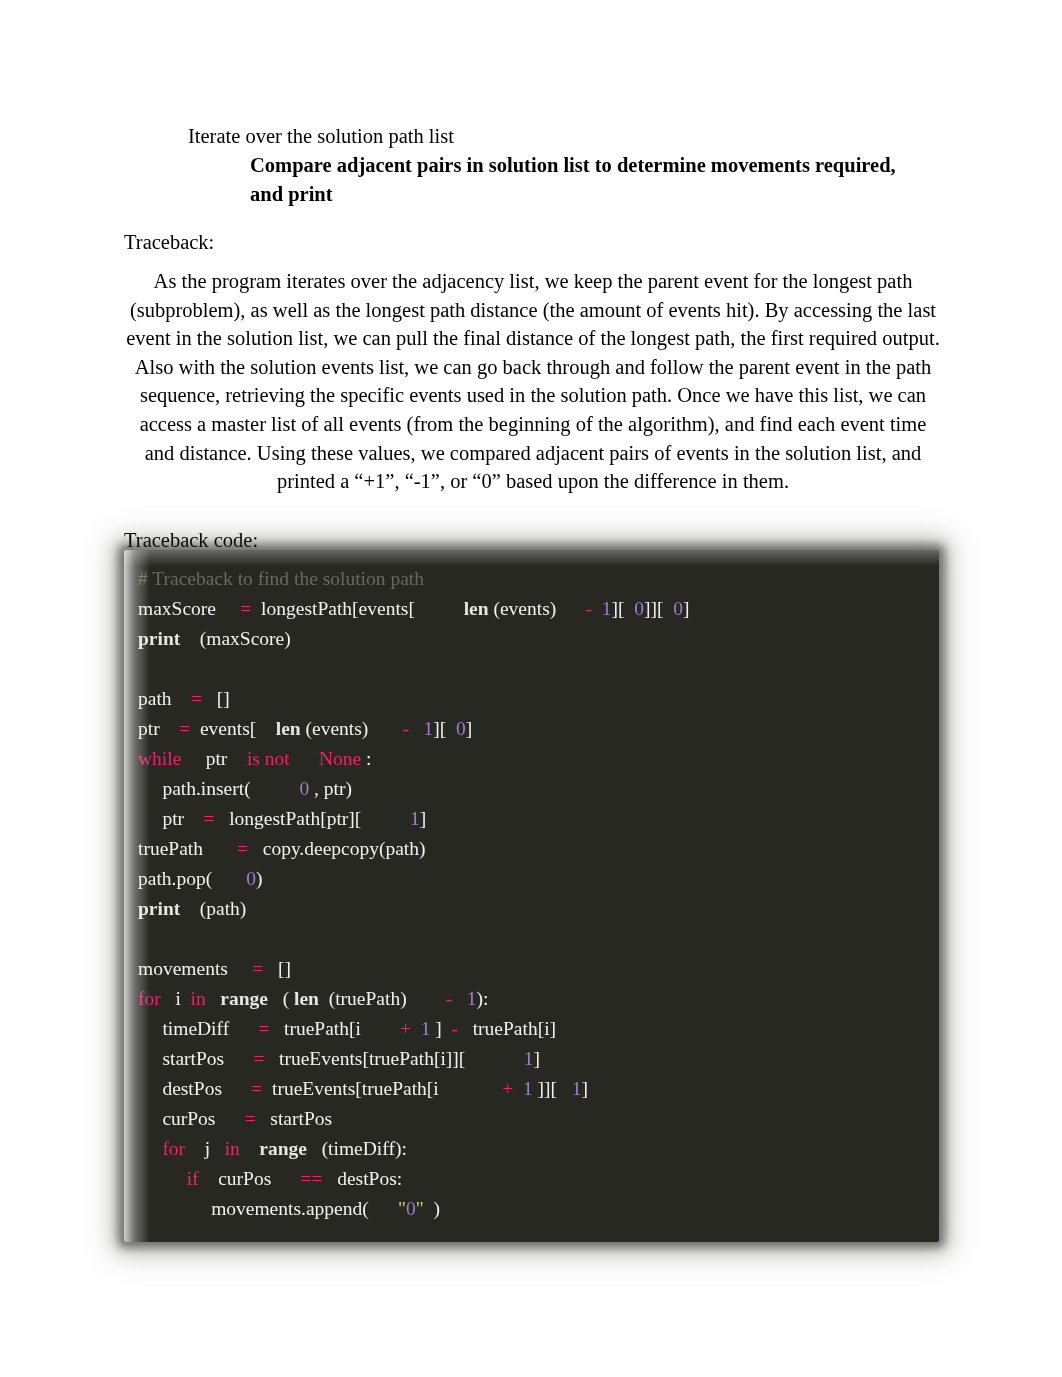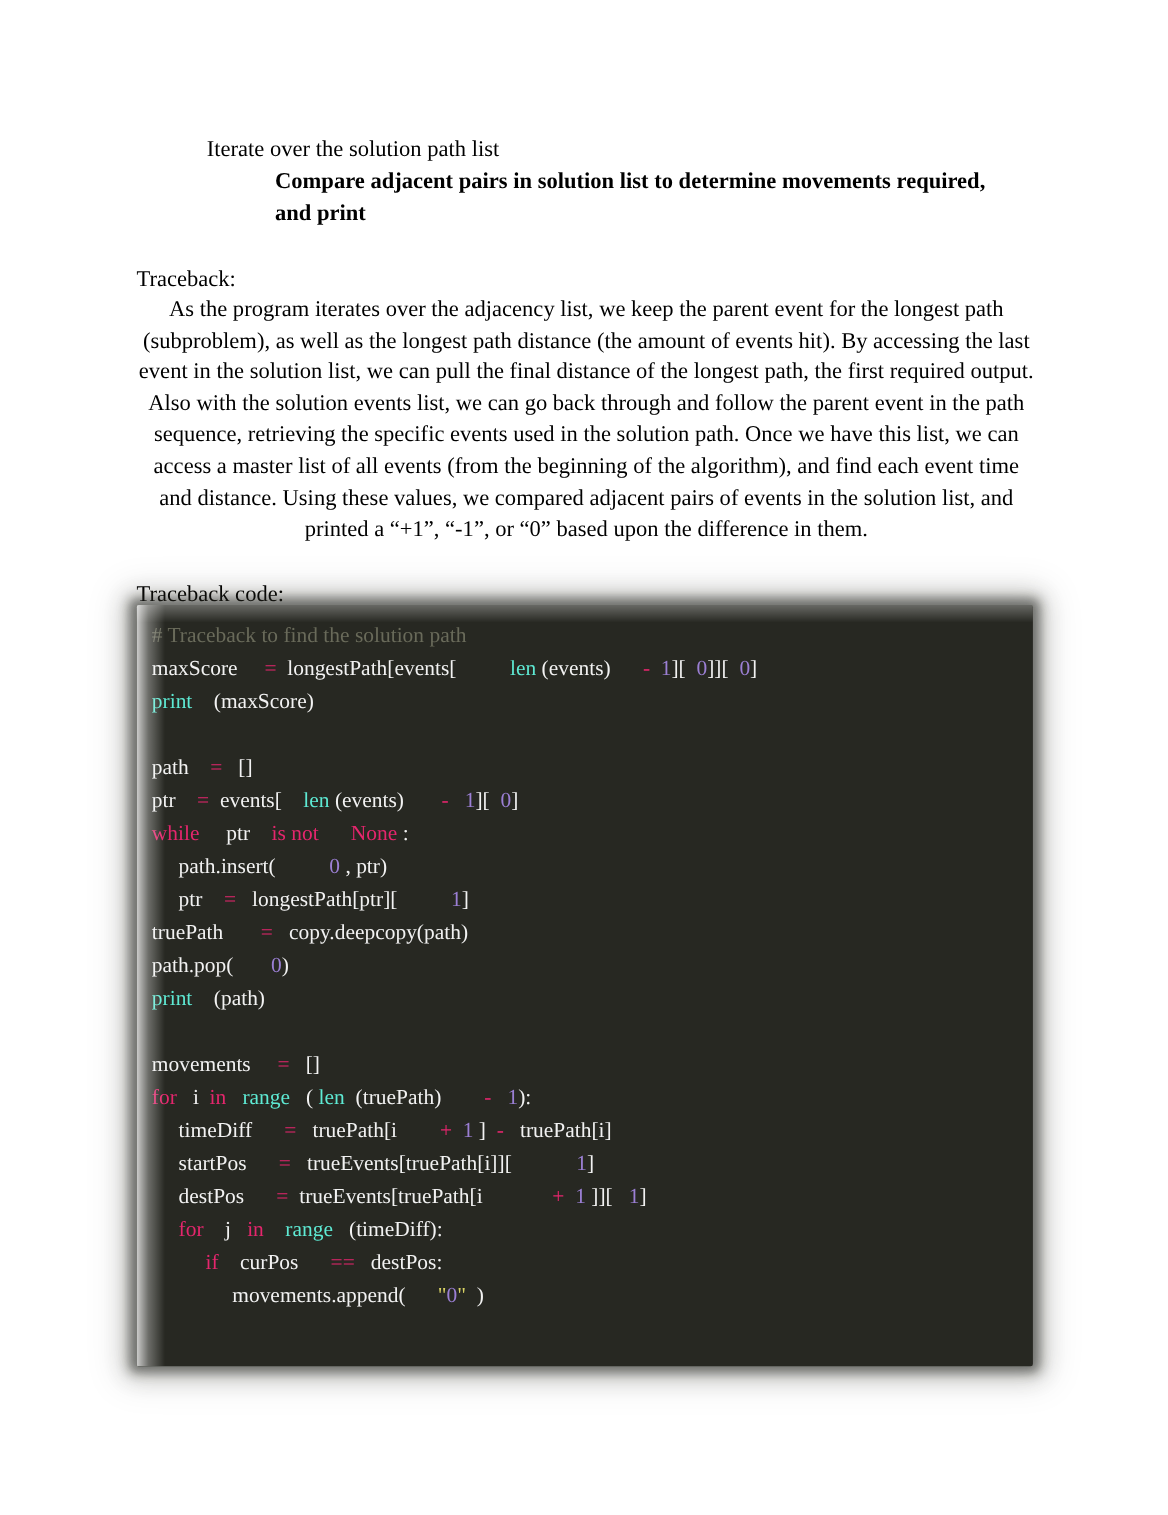--- a/index.html
+++ b/index.html
@@ -41,21 +41,21 @@
     line-height: 28.5px;
     font-weight: bold;
   }
 
   .heading {
     position: absolute;
     left: 124px;
     font-size: 20.5px;
     line-height: 28.5px;
   }
-  .heading.h-traceback { top: 240px; font-family: Liberation Serif, serif; }
+  .heading.h-traceback { top: 228px; font-family: Liberation Serif, serif; }
   .heading.h-code      { top: 526px; }
 
   .body-para {
     position: absolute;
     left: 124px;
     top: 267px;
     width: 818px;
     font-size: 20.5px;
     line-height: 28.6px;
     text-align: center;
@@ -120,21 +120,21 @@
     font-family: "Liberation Serif", "DejaVu Serif", serif;
     font-size: 19.5px;
     color: #f2f2f2;
     white-space: pre;
   }
   .code-line.blank { color: transparent; }
 
   
   .tok-com  { color: #6f705f; opacity: 0.92; }
   .tok-kw   { color: #e5266d; }
-  .tok-bi   { color: #5eead4; }
+  .tok-bi   { color: #e5e5e5; font-weight: bold; }
   .tok-num  { color: #9b7fd4; }
   .tok-str  { color: #d8d264; }
   .tok-op   { color: #e5266d; }
 </style>
 </head>
 <body>
 
 <div class="page">
 
   <div class="outline-l1">Iterate over the solution path list</div>
@@ -161,20 +161,21 @@
           <div class="code-line">     ptr   <span class="tok-op"> = </span>  longestPath[ptr][          <span class="tok-num">1</span>]</div>
           <div class="code-line">truePath      <span class="tok-op"> = </span>  copy.deepcopy(path)</div>
           <div class="code-line">path.pop(       <span class="tok-num">0</span>)</div>
           <div class="code-line"><span class="tok-bi">print</span>    (path)</div>
           <div class="code-line blank">&nbsp;</div>
           <div class="code-line">movements    <span class="tok-op"> = </span>  []</div>
           <div class="code-line"><span class="tok-kw">for</span>   i  <span class="tok-kw">in</span>   <span class="tok-bi">range</span>   ( <span class="tok-bi">len</span>  (truePath)       <span class="tok-op"> - </span>  <span class="tok-num">1</span>):</div>
           <div class="code-line">     timeDiff     <span class="tok-op"> = </span>  truePath[i       <span class="tok-op"> + </span> <span class="tok-num">1</span> ] <span class="tok-op"> - </span>  truePath[i]</div>
           <div class="code-line">     startPos     <span class="tok-op"> = </span>  trueEvents[truePath[i]][            <span class="tok-num">1</span>]</div>
           <div class="code-line">     destPos     <span class="tok-op"> = </span> trueEvents[truePath[i            <span class="tok-op"> + </span> <span class="tok-num">1</span> ]][   <span class="tok-num">1</span>]</div>
+          <div class="code-line">     curPos     <span class="tok-op"> = </span>  startPos</div>
           <div class="code-line">     <span class="tok-kw">for</span>    j   <span class="tok-kw">in</span>    <span class="tok-bi">range</span>   (timeDiff):</div>
           <div class="code-line">          <span class="tok-kw">if</span>    curPos      <span class="tok-op">==</span>   destPos:</div>
           <div class="code-line">               movements.append(      <span class="tok-str">"<span class="tok-num">0</span>"</span>  )</div>
         </div>
       <div class="edge-smear"></div>
       <div class="edge-fade-top"></div>
     </div>
   </div>
 
 </div>

